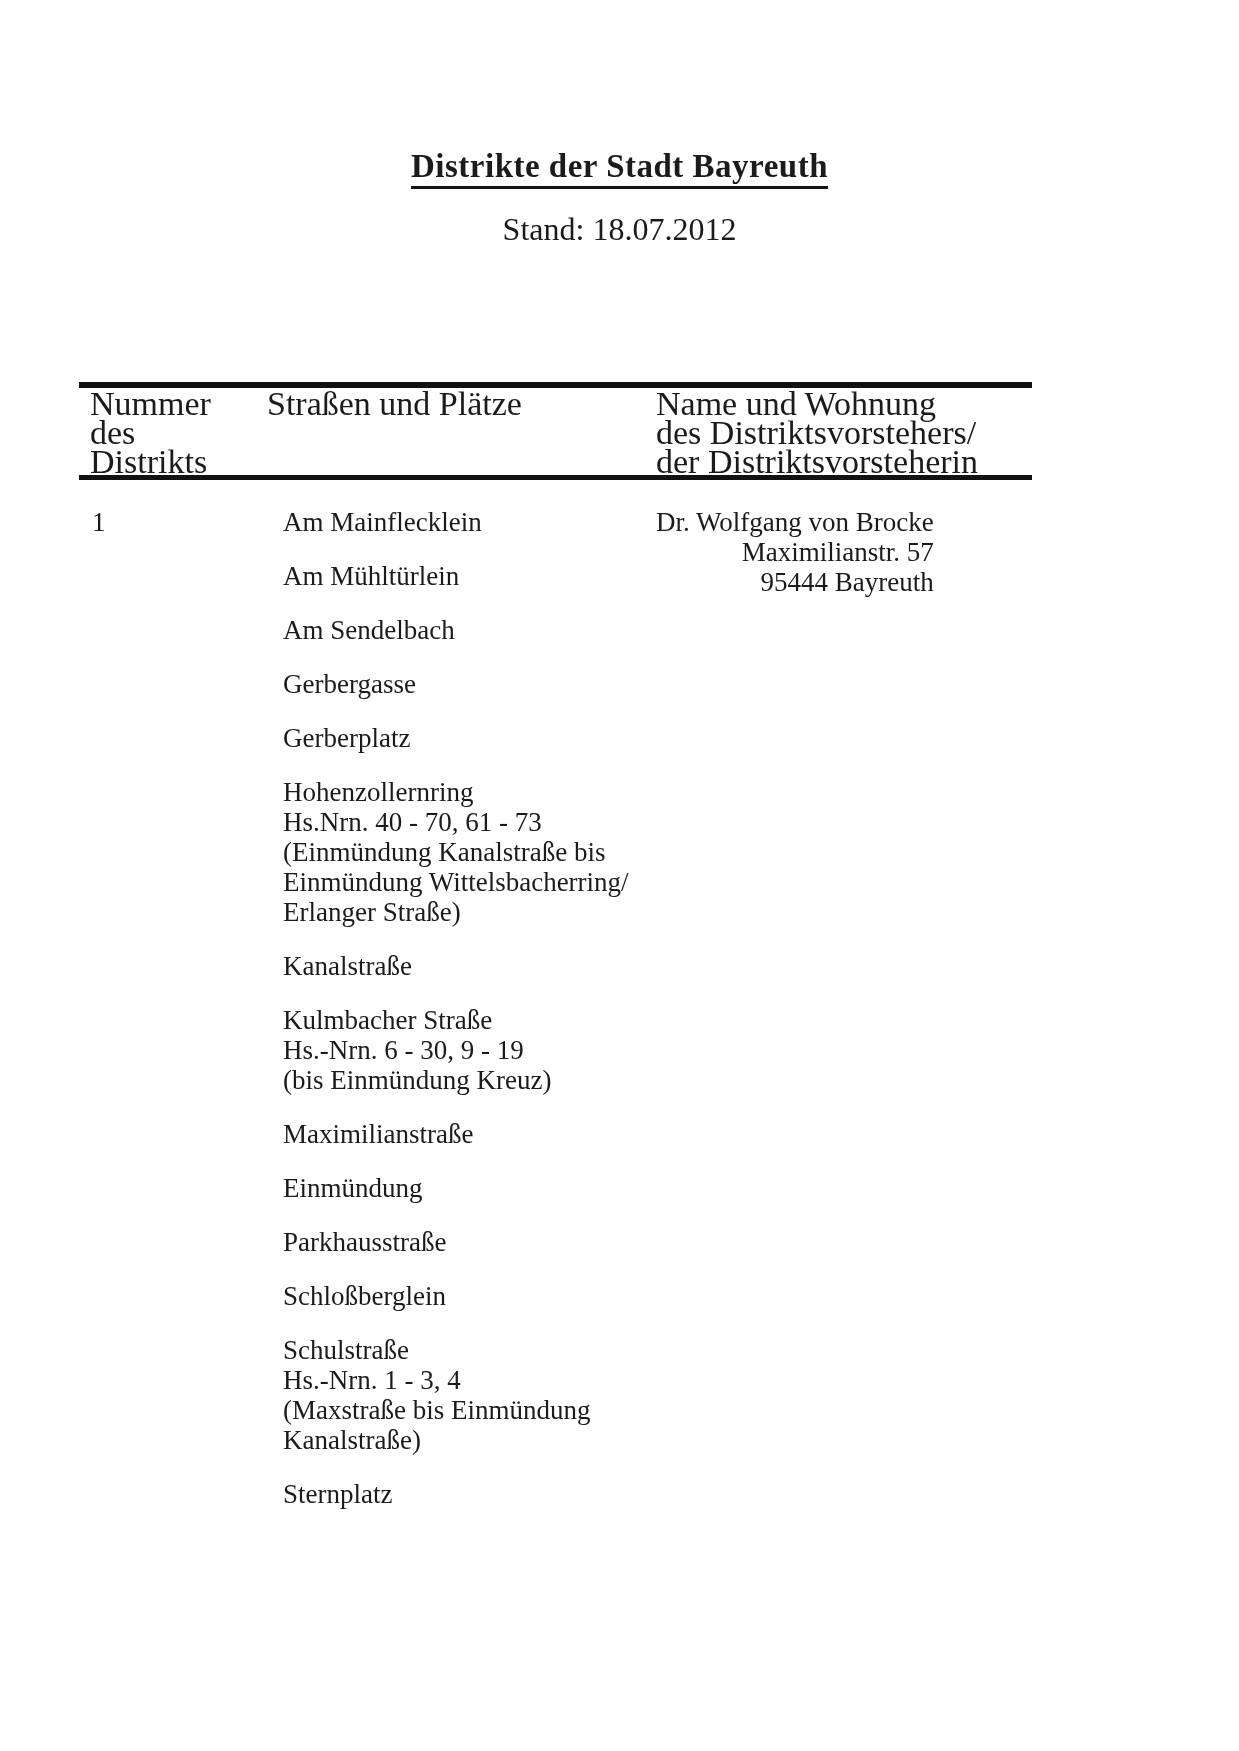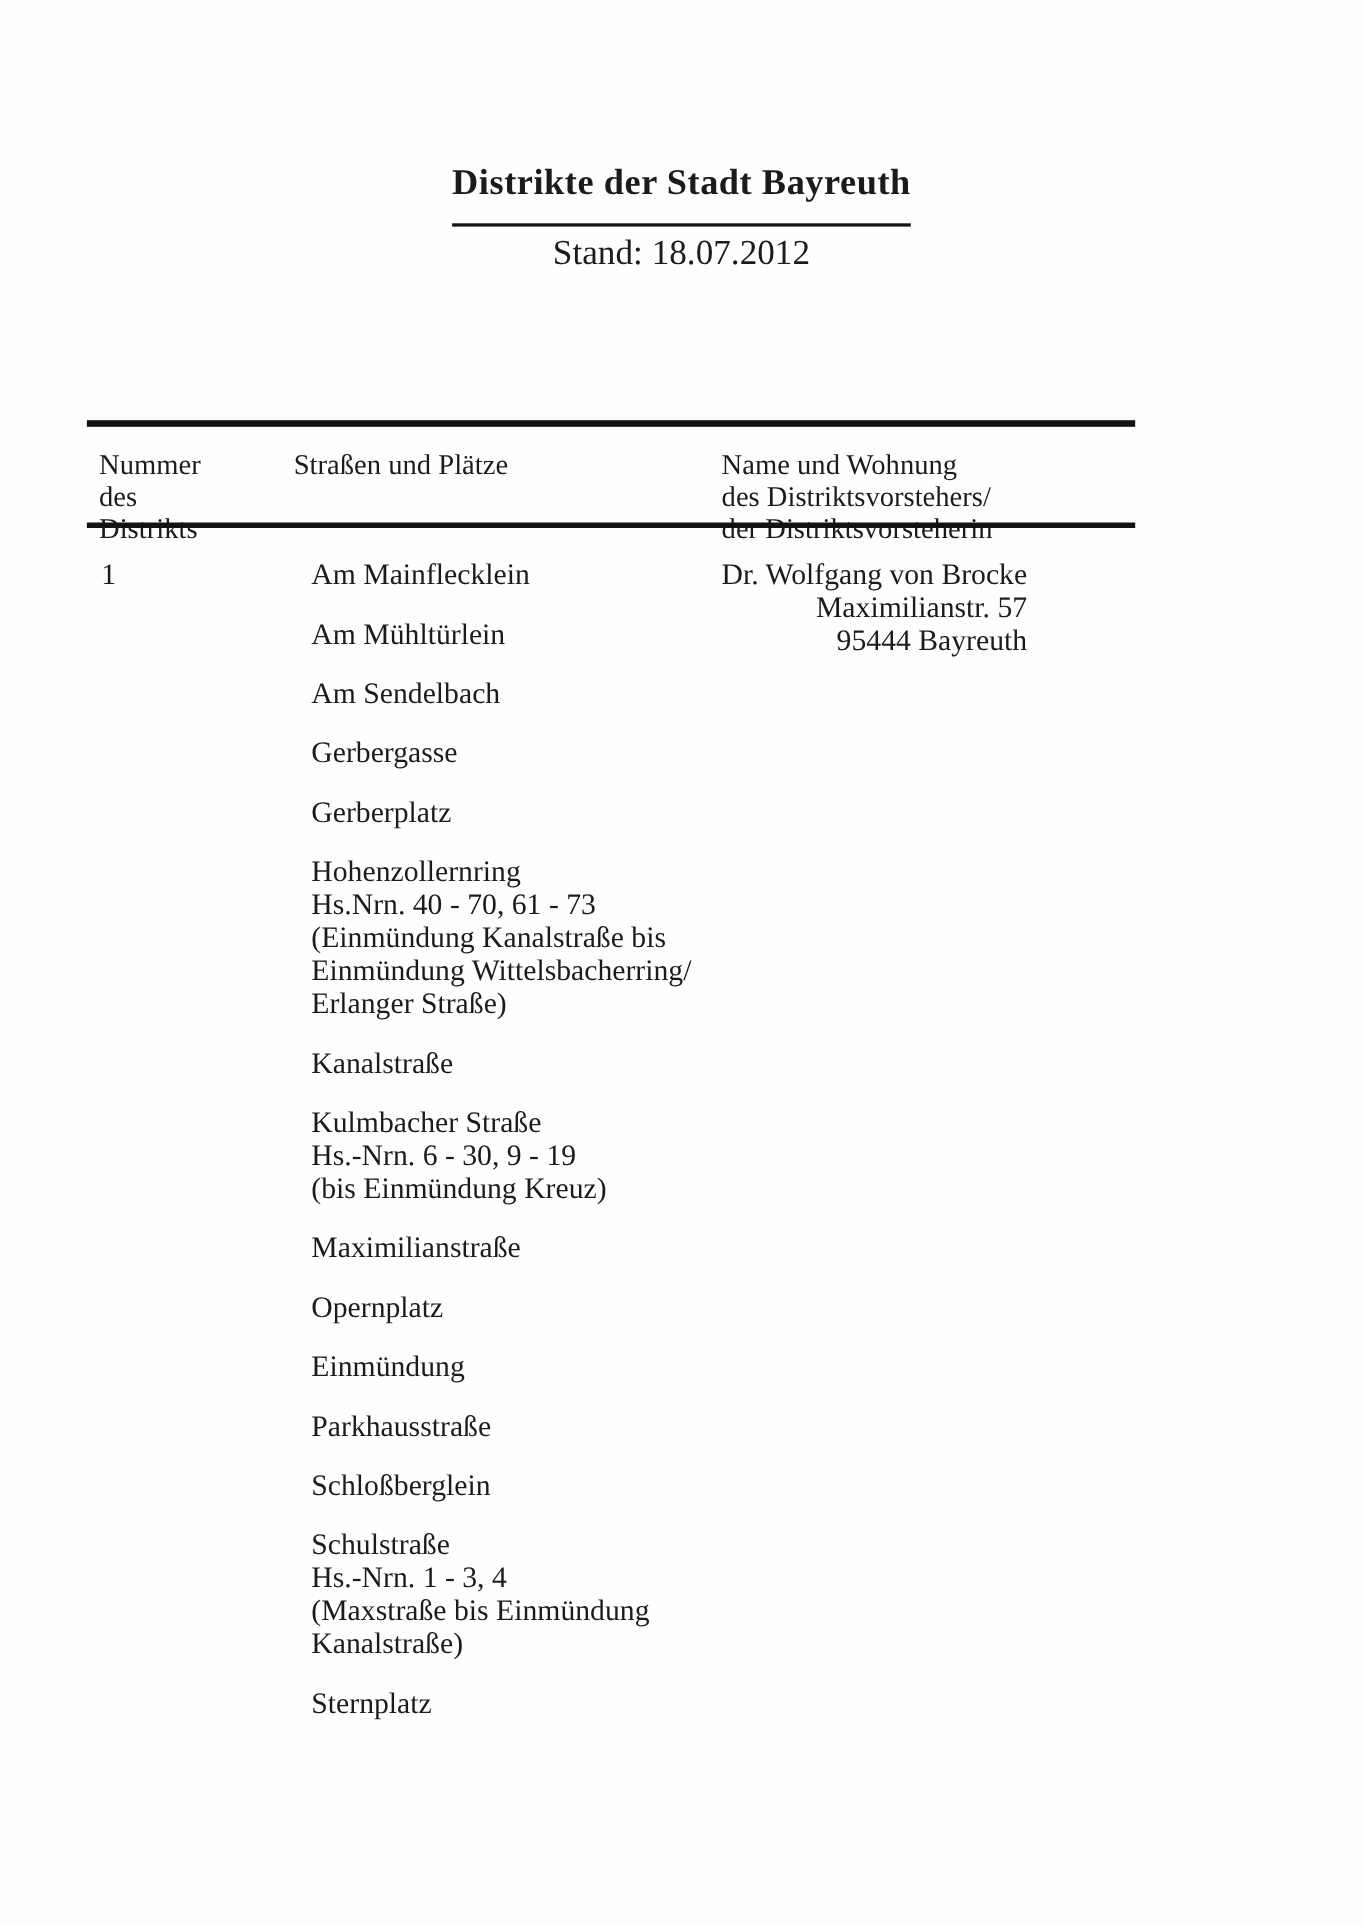--- a/index.html
+++ b/index.html
@@ -21,42 +21,42 @@
     top: 148px;
     left: 0;
     width: 100%;
     text-align: center;
     font-size: 33px;
     font-weight: bold;
     letter-spacing: 0.5px;
   }
   .doc-title .underline {
     border-bottom: 3px solid #151515;
-    padding-bottom: 19px;
+    padding-bottom: 2px;
   }
   .doc-date {
     position: absolute;
     top: 211px;
     left: 0;
     width: 100%;
     text-align: center;
     font-size: 32px;
   }
   .rule {
     position: absolute;
     left: 79px;
     width: 953px;
     background: #121212;
   }
   .rule-top { top: 382px; height: 6px; }
   .rule-bottom { top: 475px; height: 5px; }
   .hdr-cell {
     position: absolute;
-    top: 408px;
-    font-size: 26px;
+    top: 389px;
+    font-size: 34px;
     line-height: 29px;
     white-space: nowrap;
   }
   .hdr-col1 { left: 90px; }
   .hdr-col2 { left: 267px; }
   .hdr-col3 { left: 656px; }
   .body-cell {
     position: absolute;
     top: 507px;
     font-size: 27px;
@@ -105,21 +105,20 @@
   <div class="body-cell col-streets">
       <p class="entry">Am Mainflecklein</p>
       <p class="entry">Am Mühltürlein</p>
       <p class="entry">Am Sendelbach</p>
       <p class="entry">Gerbergasse</p>
       <p class="entry">Gerberplatz</p>
       <p class="entry">Hohenzollernring<br>Hs.Nrn. 40 - 70, 61 - 73<br>(Einmündung Kanalstraße bis<br>Einmündung Wittelsbacherring/<br>Erlanger Straße)</p>
       <p class="entry">Kanalstraße</p>
       <p class="entry">Kulmbacher Straße<br>Hs.-Nrn. 6 - 30, 9 - 19<br>(bis Einmündung Kreuz)</p>
       <p class="entry">Maximilianstraße</p>
-      <p class="entry">Opernplatz</p>
       <p class="entry">Einmündung</p>
       <p class="entry">Parkhausstraße</p>
       <p class="entry">Schloßberglein</p>
       <p class="entry">Schulstraße<br>Hs.-Nrn. 1 - 3, 4<br>(Maxstraße bis Einmündung<br>Kanalstraße)</p>
       <p class="entry">Sternplatz</p>
     </div>
 
   <div class="body-cell col-rep">
     <p class="rep-block">Dr. Wolfgang von Brocke<br>Maximilianstr. 57<br>95444 Bayreuth</p>
   </div>

